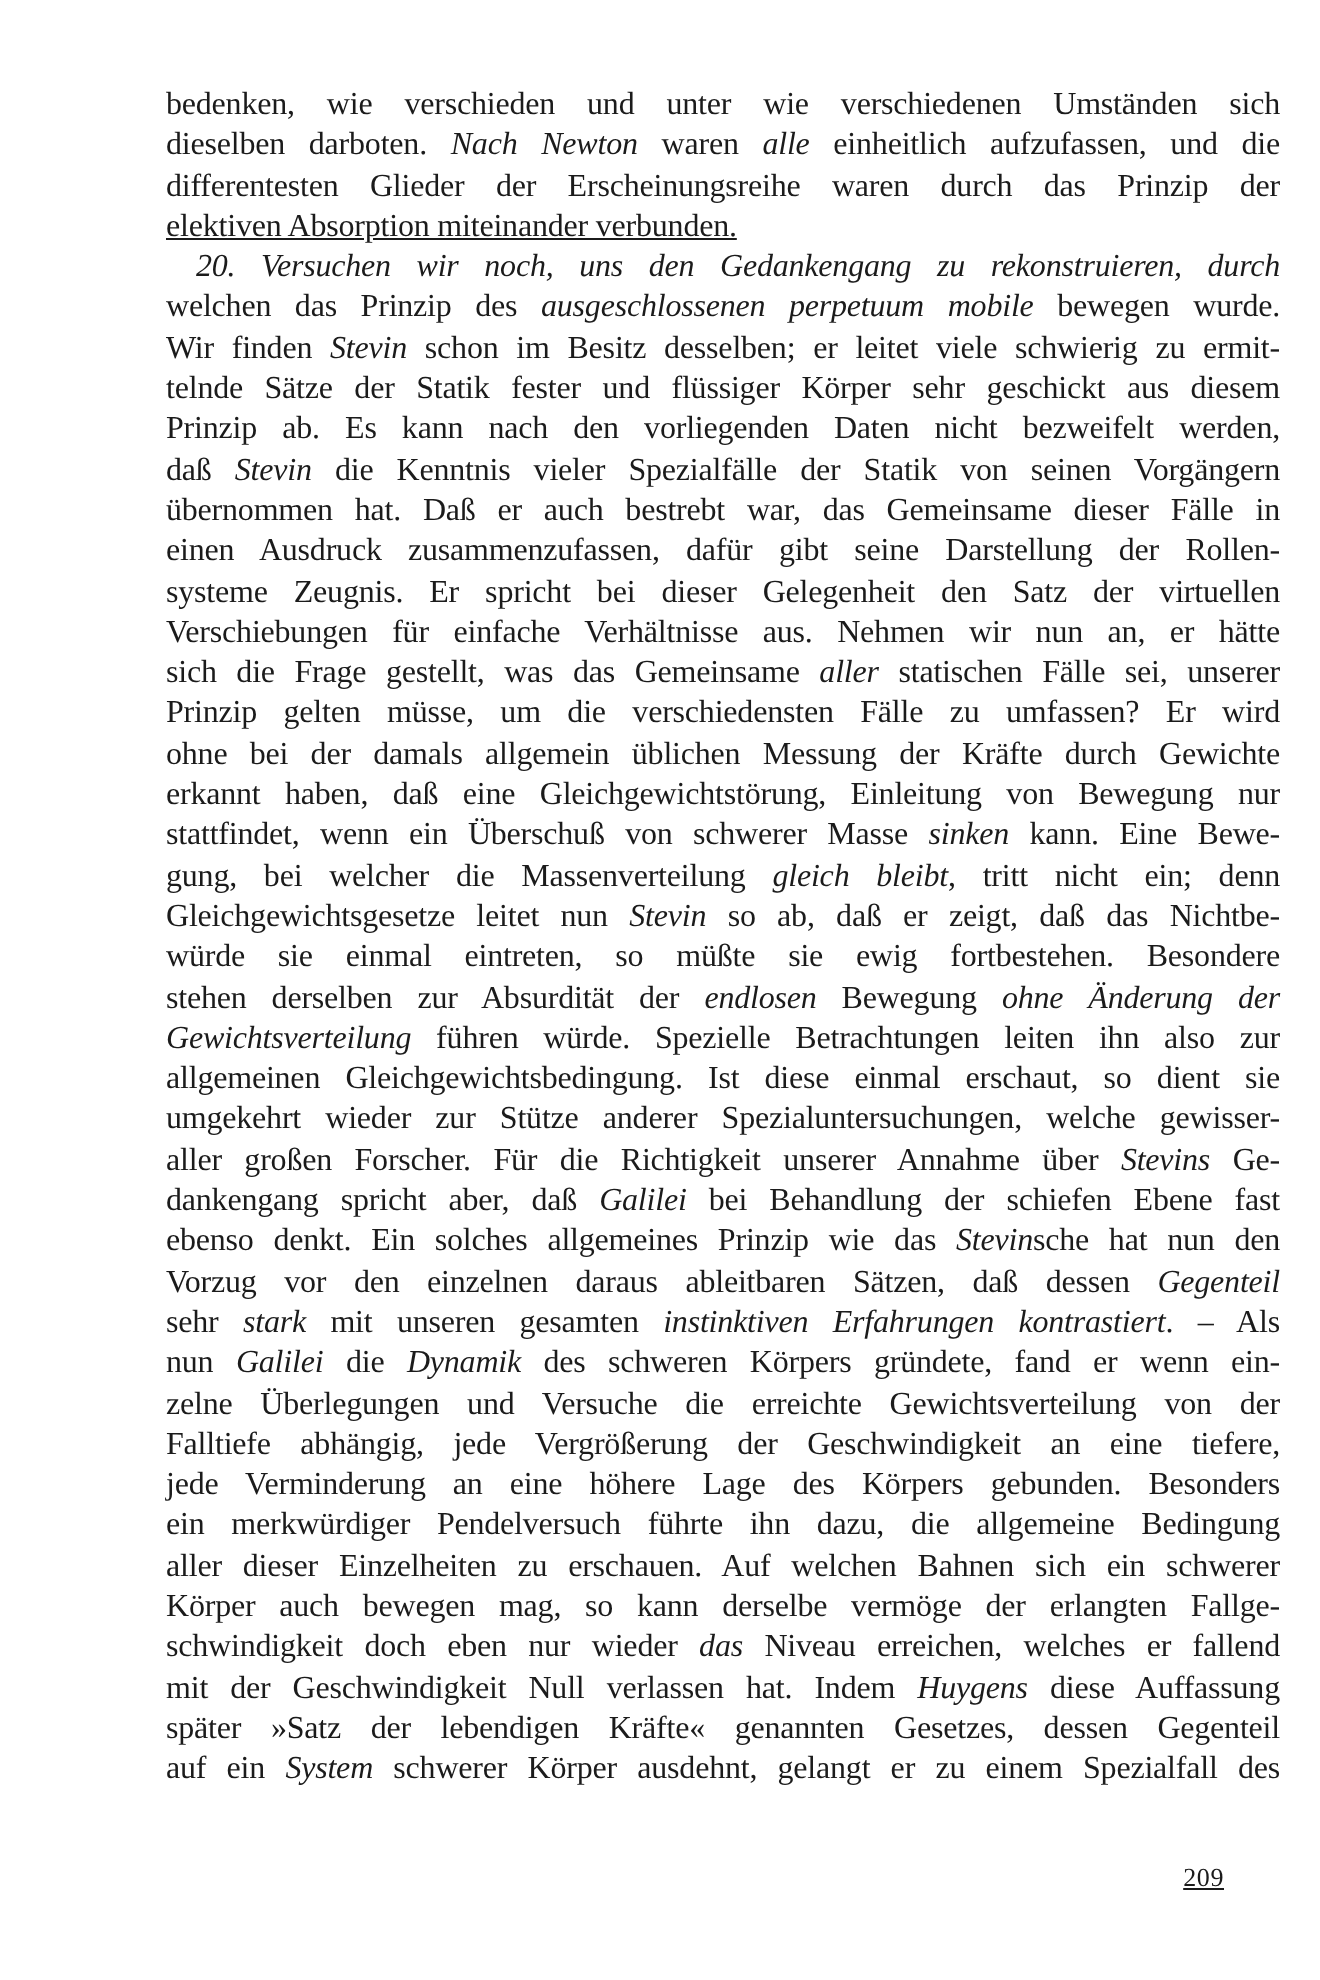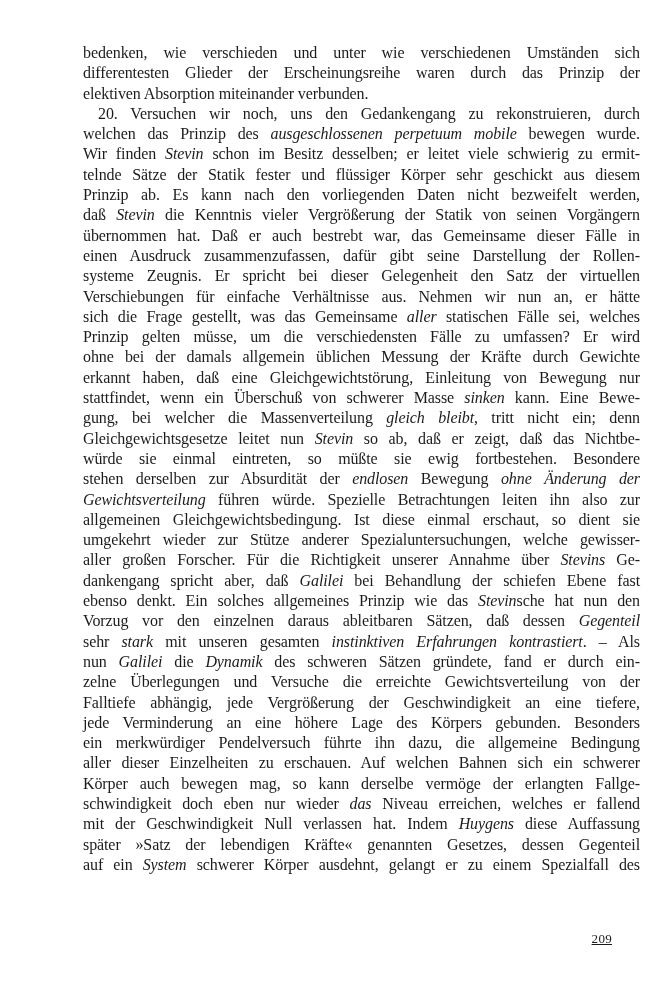--- a/index.html
+++ b/index.html
@@ -30,24 +30,26 @@
   }
   .line {
     line-height: 20.3px;
     text-align: justify;
     text-align-last: justify;
     -moz-text-align-last: justify;
     white-space: normal;
   }
   .line.flush {
     text-align-last: left;
+    text-decoration: underline;
     -moz-text-align-last: left;
   }
   .line.indent {
     text-indent: 15px;
+    font-style: italic;
   }
   .line i {
     font-style: italic;
   }
   .page-number {
     position: absolute;
     top: 931px;
     left: 83px;
     width: 529px;
     text-align: right;
@@ -55,50 +57,51 @@
     letter-spacing: 0.3px;
     text-decoration: underline;
   }
 </style>
 </head>
 <body>
 
 <div class="page">
   <div class="text-block" id="text-block">
       <div class="line"><span>bedenken, wie verschieden und unter wie verschiedenen Umständen sich</span></div>
+      <div class="line"><span>dieselben darboten. </span><i>Nach Newton</i><span> waren </span><i>alle</i><span> einheitlich aufzufassen, und die</span></div>
       <div class="line"><span>differentesten Glieder der Erscheinungsreihe waren durch das Prinzip der</span></div>
       <div class="line flush"><span>elektiven Absorption miteinander verbunden.</span></div>
       <div class="line indent"><span>20. Versuchen wir noch, uns den Gedankengang zu rekonstruieren, durch</span></div>
       <div class="line"><span>welchen das Prinzip des </span><i>ausgeschlossenen perpetuum mobile</i><span> bewegen wurde.</span></div>
       <div class="line"><span>Wir finden </span><i>Stevin</i><span> schon im Besitz desselben; er leitet viele schwierig zu ermit-</span></div>
       <div class="line"><span>telnde Sätze der Statik fester und flüssiger Körper sehr geschickt aus diesem</span></div>
       <div class="line"><span>Prinzip ab. Es kann nach den vorliegenden Daten nicht bezweifelt werden,</span></div>
-      <div class="line"><span>daß </span><i>Stevin</i><span> die Kenntnis vieler Vergrößerung der Statik von seinen Vorgängern</span></div>
+      <div class="line"><span>daß </span><i>Stevin</i><span> die Kenntnis vieler Spezialfälle der Statik von seinen Vorgängern</span></div>
       <div class="line"><span>übernommen hat. Daß er auch bestrebt war, das Gemeinsame dieser Fälle in</span></div>
       <div class="line"><span>einen Ausdruck zusammenzufassen, dafür gibt seine Darstellung der Rollen-</span></div>
       <div class="line"><span>systeme Zeugnis. Er spricht bei dieser Gelegenheit den Satz der virtuellen</span></div>
       <div class="line"><span>Verschiebungen für einfache Verhältnisse aus. Nehmen wir nun an, er hätte</span></div>
-      <div class="line"><span>sich die Frage gestellt, was das Gemeinsame </span><i>aller</i><span> statischen Fälle sei, welches</span></div>
+      <div class="line"><span>sich die Frage gestellt, was das Gemeinsame </span><i>aller</i><span> statischen Fälle sei, unserer</span></div>
       <div class="line"><span>Prinzip gelten müsse, um die verschiedensten Fälle zu umfassen? Er wird</span></div>
       <div class="line"><span>ohne bei der damals allgemein üblichen Messung der Kräfte durch Gewichte</span></div>
       <div class="line"><span>erkannt haben, daß eine Gleichgewichtstörung, Einleitung von Bewegung nur</span></div>
       <div class="line"><span>stattfindet, wenn ein Überschuß von schwerer Masse </span><i>sinken</i><span> kann. Eine Bewe-</span></div>
       <div class="line"><span>gung, bei welcher die Massenverteilung </span><i>gleich bleibt</i><span>, tritt nicht ein; denn</span></div>
       <div class="line"><span>Gleichgewichtsgesetze leitet nun </span><i>Stevin</i><span> so ab, daß er zeigt, daß das Nichtbe-</span></div>
       <div class="line"><span>würde sie einmal eintreten, so müßte sie ewig fortbestehen. Besondere</span></div>
       <div class="line"><span>stehen derselben zur Absurdität der </span><i>endlosen</i><span> Bewegung </span><i>ohne Änderung der</i></div>
       <div class="line"><i>Gewichtsverteilung</i><span> führen würde. Spezielle Betrachtungen leiten ihn also zur</span></div>
       <div class="line"><span>allgemeinen Gleichgewichtsbedingung. Ist diese einmal erschaut, so dient sie</span></div>
       <div class="line"><span>umgekehrt wieder zur Stütze anderer Spezialuntersuchungen, welche gewisser-</span></div>
       <div class="line"><span>aller großen Forscher. Für die Richtigkeit unserer Annahme über </span><i>Stevins</i><span> Ge-</span></div>
       <div class="line"><span>dankengang spricht aber, daß </span><i>Galilei</i><span> bei Behandlung der schiefen Ebene fast</span></div>
       <div class="line"><span>ebenso denkt. Ein solches allgemeines Prinzip wie das </span><i>Stevin</i><span>sche hat nun den</span></div>
       <div class="line"><span>Vorzug vor den einzelnen daraus ableitbaren Sätzen, daß dessen </span><i>Gegenteil</i></div>
       <div class="line"><span>sehr </span><i>stark</i><span> mit unseren gesamten </span><i>instinktiven Erfahrungen kontrastiert</i><span>. – Als</span></div>
-      <div class="line"><span>nun </span><i>Galilei</i><span> die </span><i>Dynamik</i><span> des schweren Sätzen gründete, fand er durch ein-</span></div>
+      <div class="line"><span>nun </span><i>Galilei</i><span> die </span><i>Dynamik</i><span> des schweren Körpers gründete, fand er wenn ein-</span></div>
       <div class="line"><span>zelne Überlegungen und Versuche die erreichte Gewichtsverteilung von der</span></div>
       <div class="line"><span>Falltiefe abhängig, jede Vergrößerung der Geschwindigkeit an eine tiefere,</span></div>
       <div class="line"><span>jede Verminderung an eine höhere Lage des Körpers gebunden. Besonders</span></div>
       <div class="line"><span>ein merkwürdiger Pendelversuch führte ihn dazu, die allgemeine Bedingung</span></div>
       <div class="line"><span>aller dieser Einzelheiten zu erschauen. Auf welchen Bahnen sich ein schwerer</span></div>
       <div class="line"><span>Körper auch bewegen mag, so kann derselbe vermöge der erlangten Fallge-</span></div>
       <div class="line"><span>schwindigkeit doch eben nur wieder </span><i>das</i><span> Niveau erreichen, welches er fallend</span></div>
       <div class="line"><span>mit der Geschwindigkeit Null verlassen hat. Indem </span><i>Huygens</i><span> diese Auffassung</span></div>
       <div class="line"><span>später »Satz der lebendigen Kräfte« genannten Gesetzes, dessen Gegenteil</span></div>
       <div class="line"><span>auf ein </span><i>System</i><span> schwerer Körper ausdehnt, gelangt er zu einem Spezialfall des</span></div>

